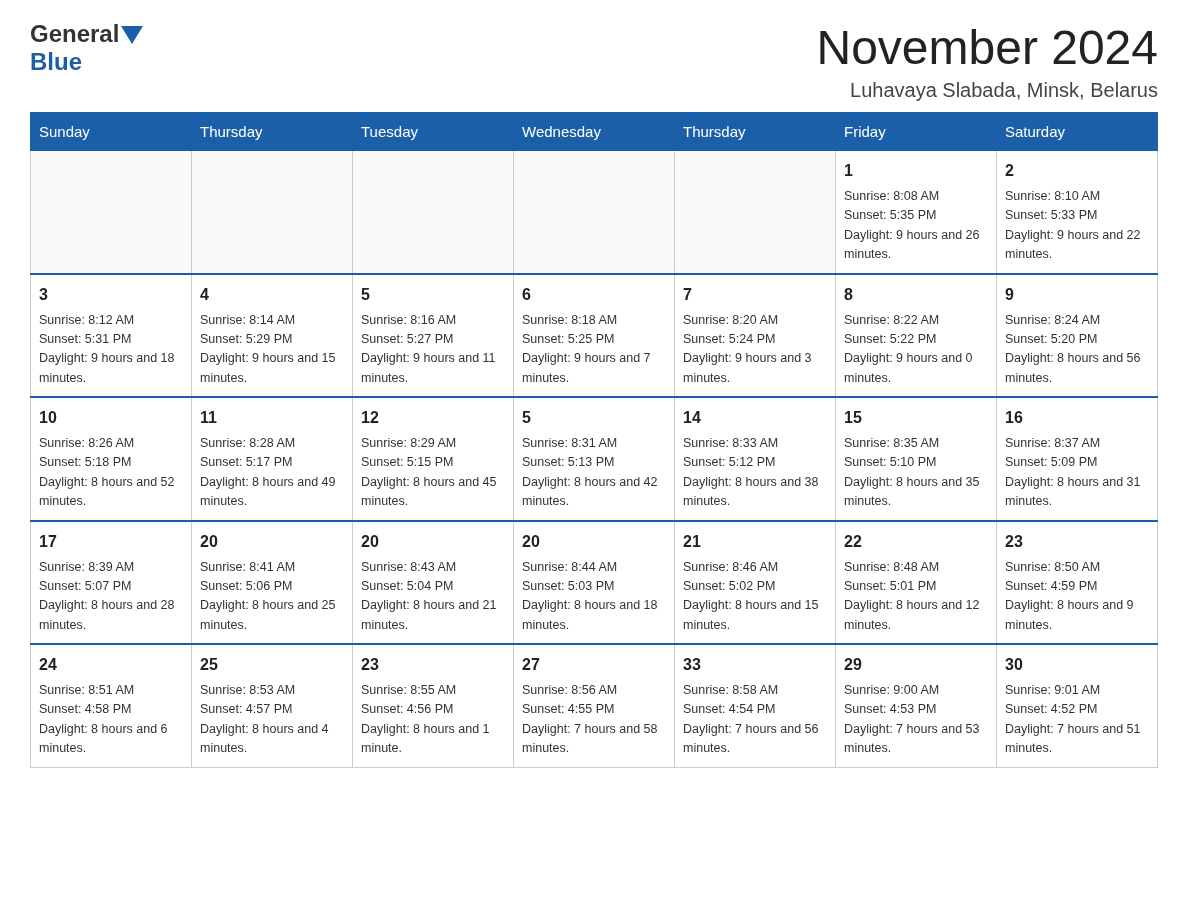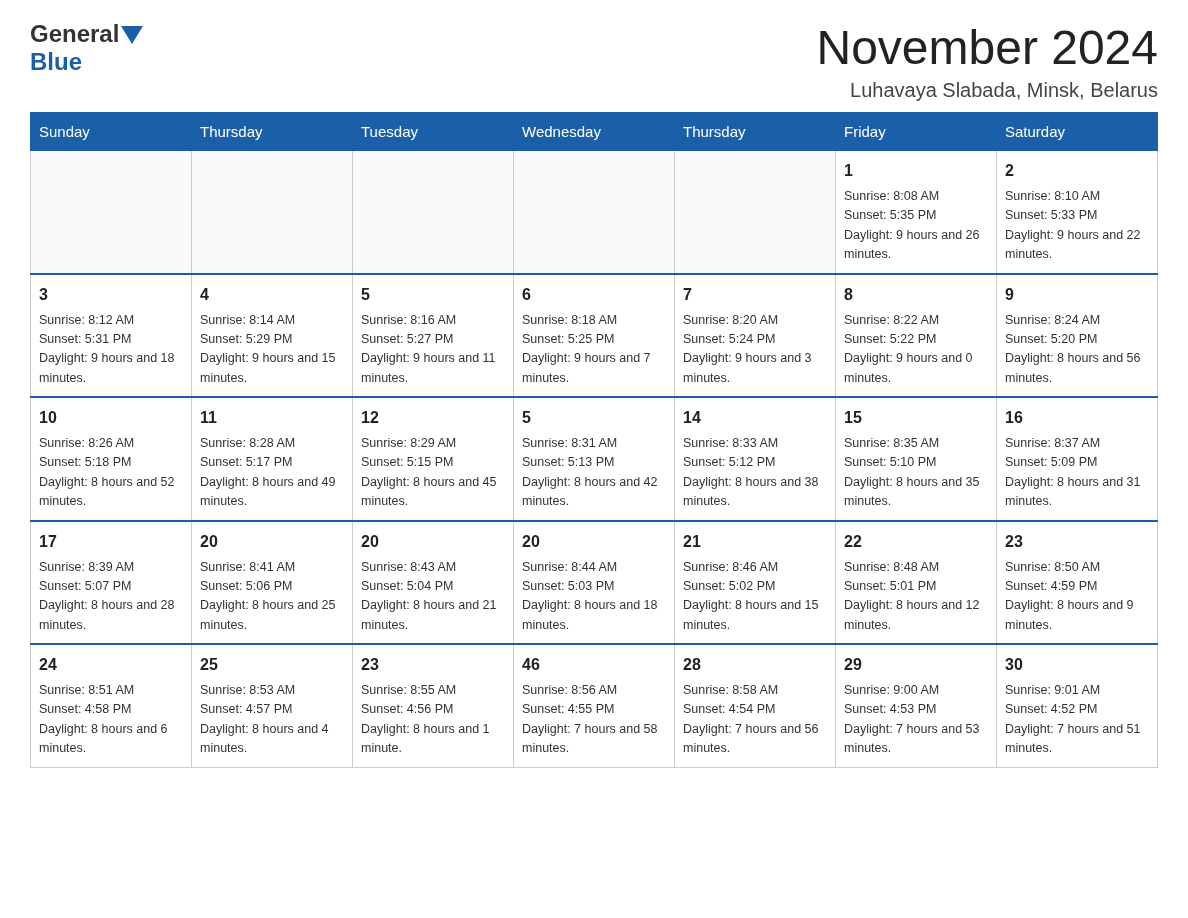--- a/index.html
+++ b/index.html
@@ -230,25 +230,25 @@
         </td>
         <td>
           <span class="day-number">25</span>
           <div class="day-info">Sunrise: 8:53 AM<br>Sunset: 4:57 PM<br>Daylight: 8 hours and 4 minutes.</div>
         </td>
         <td>
           <span class="day-number">23</span>
           <div class="day-info">Sunrise: 8:55 AM<br>Sunset: 4:56 PM<br>Daylight: 8 hours and 1 minute.</div>
         </td>
         <td>
-          <span class="day-number">46</span>
+          <span class="day-number">27</span>
           <div class="day-info">Sunrise: 8:56 AM<br>Sunset: 4:55 PM<br>Daylight: 7 hours and 58 minutes.</div>
         </td>
         <td>
-          <span class="day-number">28</span>
+          <span class="day-number">33</span>
           <div class="day-info">Sunrise: 8:58 AM<br>Sunset: 4:54 PM<br>Daylight: 7 hours and 56 minutes.</div>
         </td>
         <td>
           <span class="day-number">29</span>
           <div class="day-info">Sunrise: 9:00 AM<br>Sunset: 4:53 PM<br>Daylight: 7 hours and 53 minutes.</div>
         </td>
         <td>
           <span class="day-number">30</span>
           <div class="day-info">Sunrise: 9:01 AM<br>Sunset: 4:52 PM<br>Daylight: 7 hours and 51 minutes.</div>
         </td>

